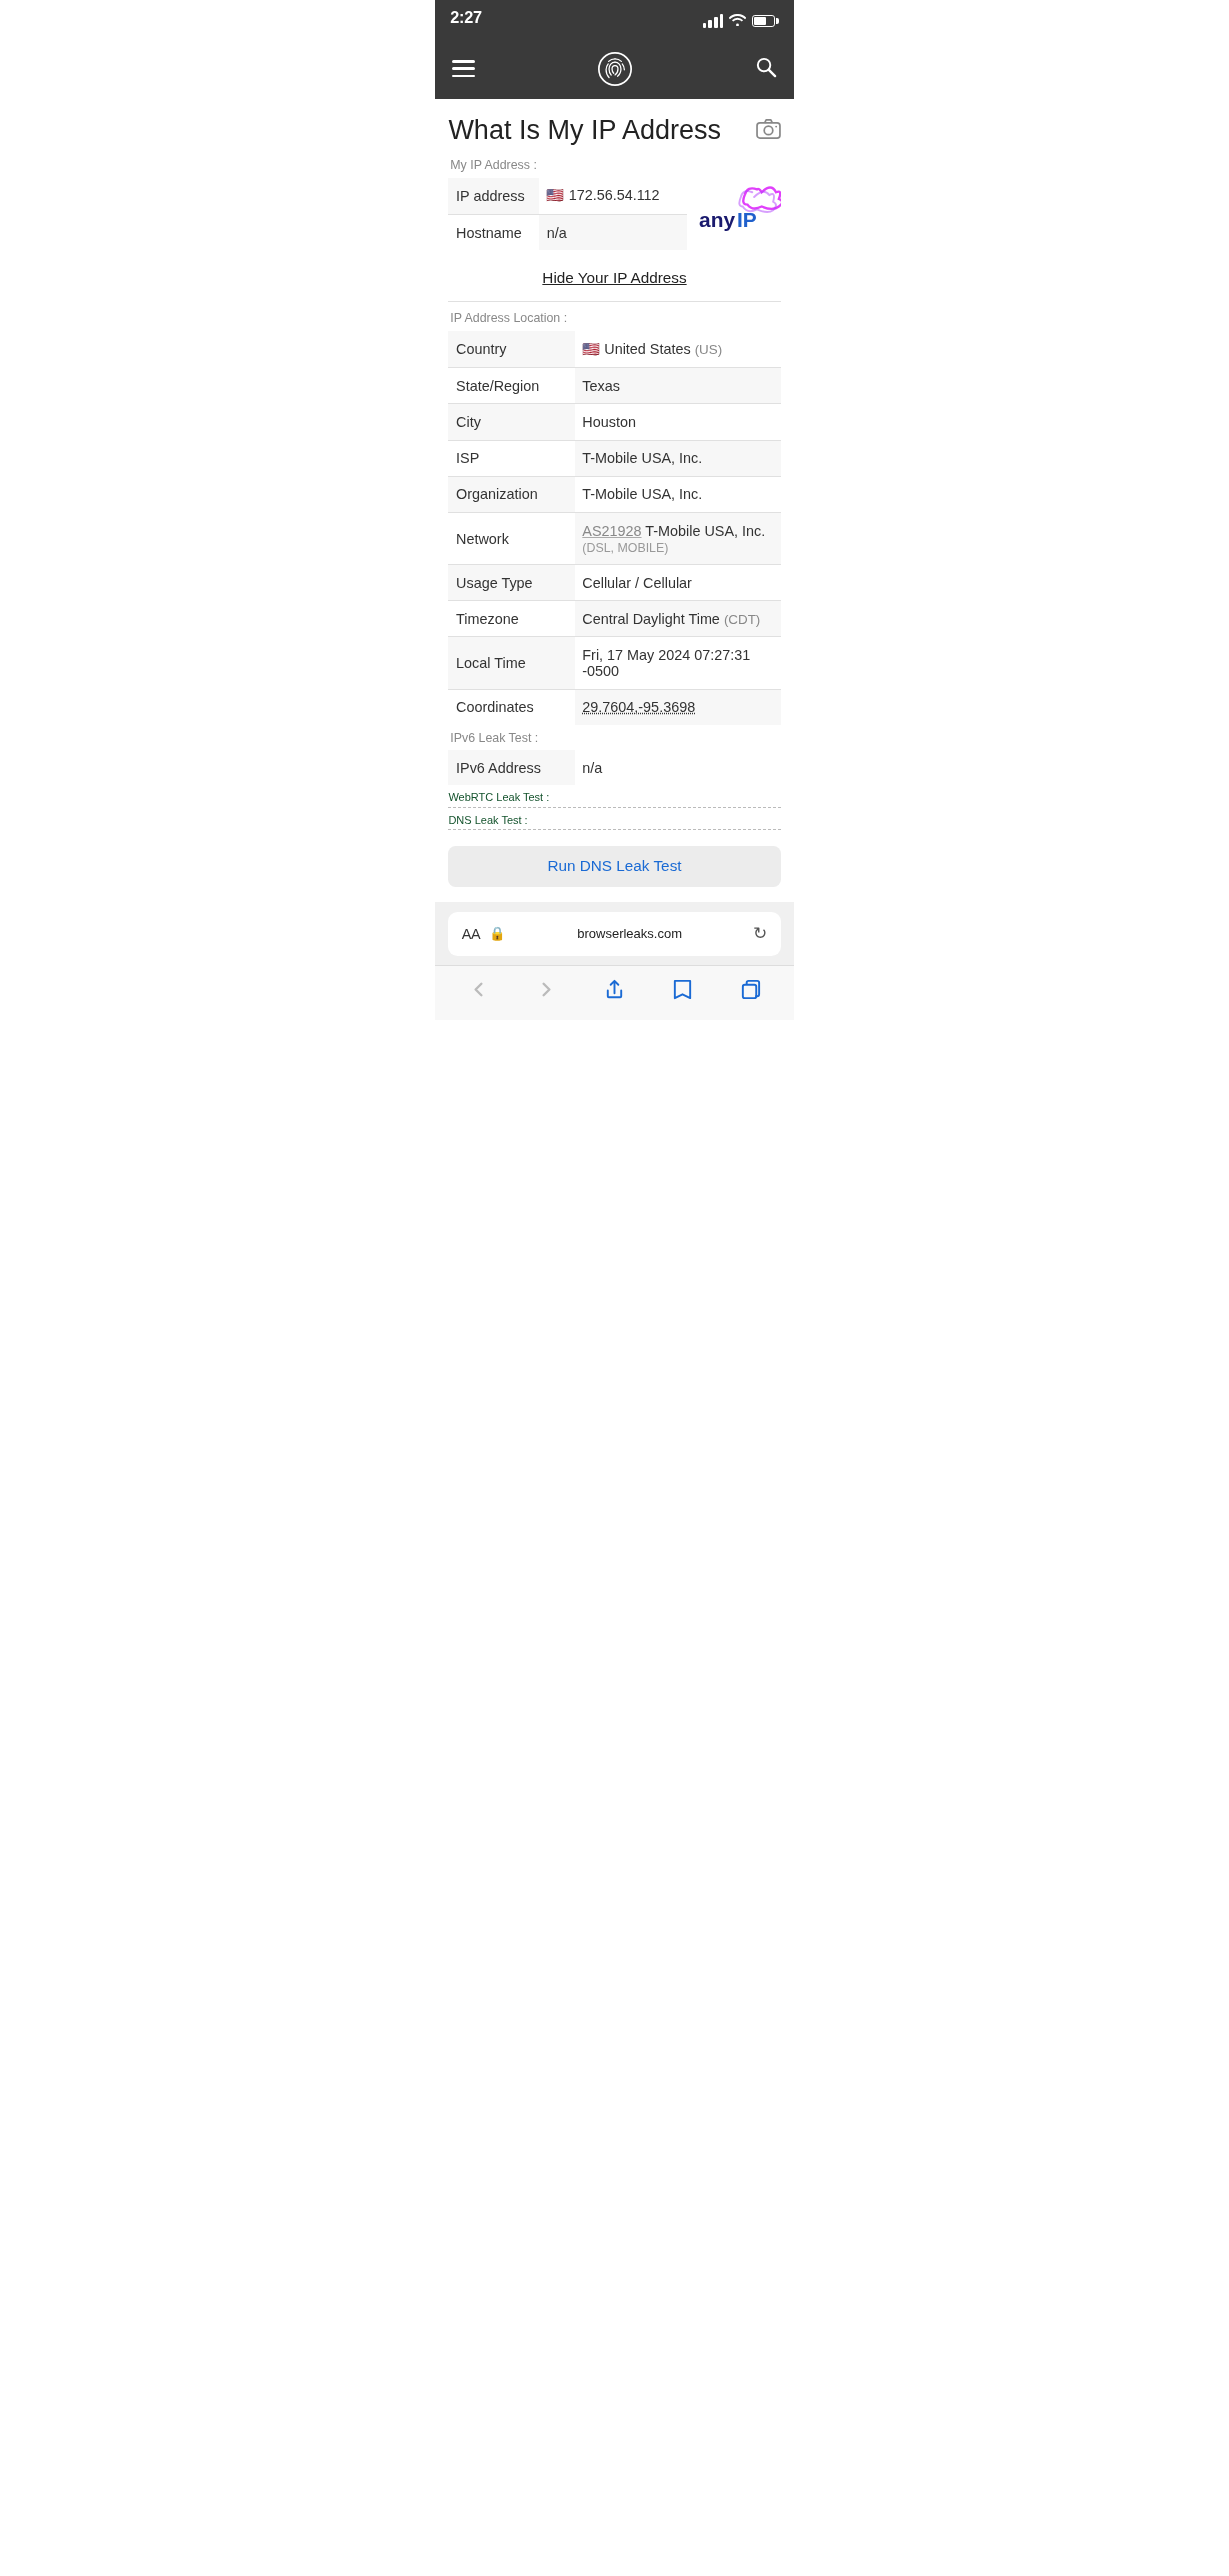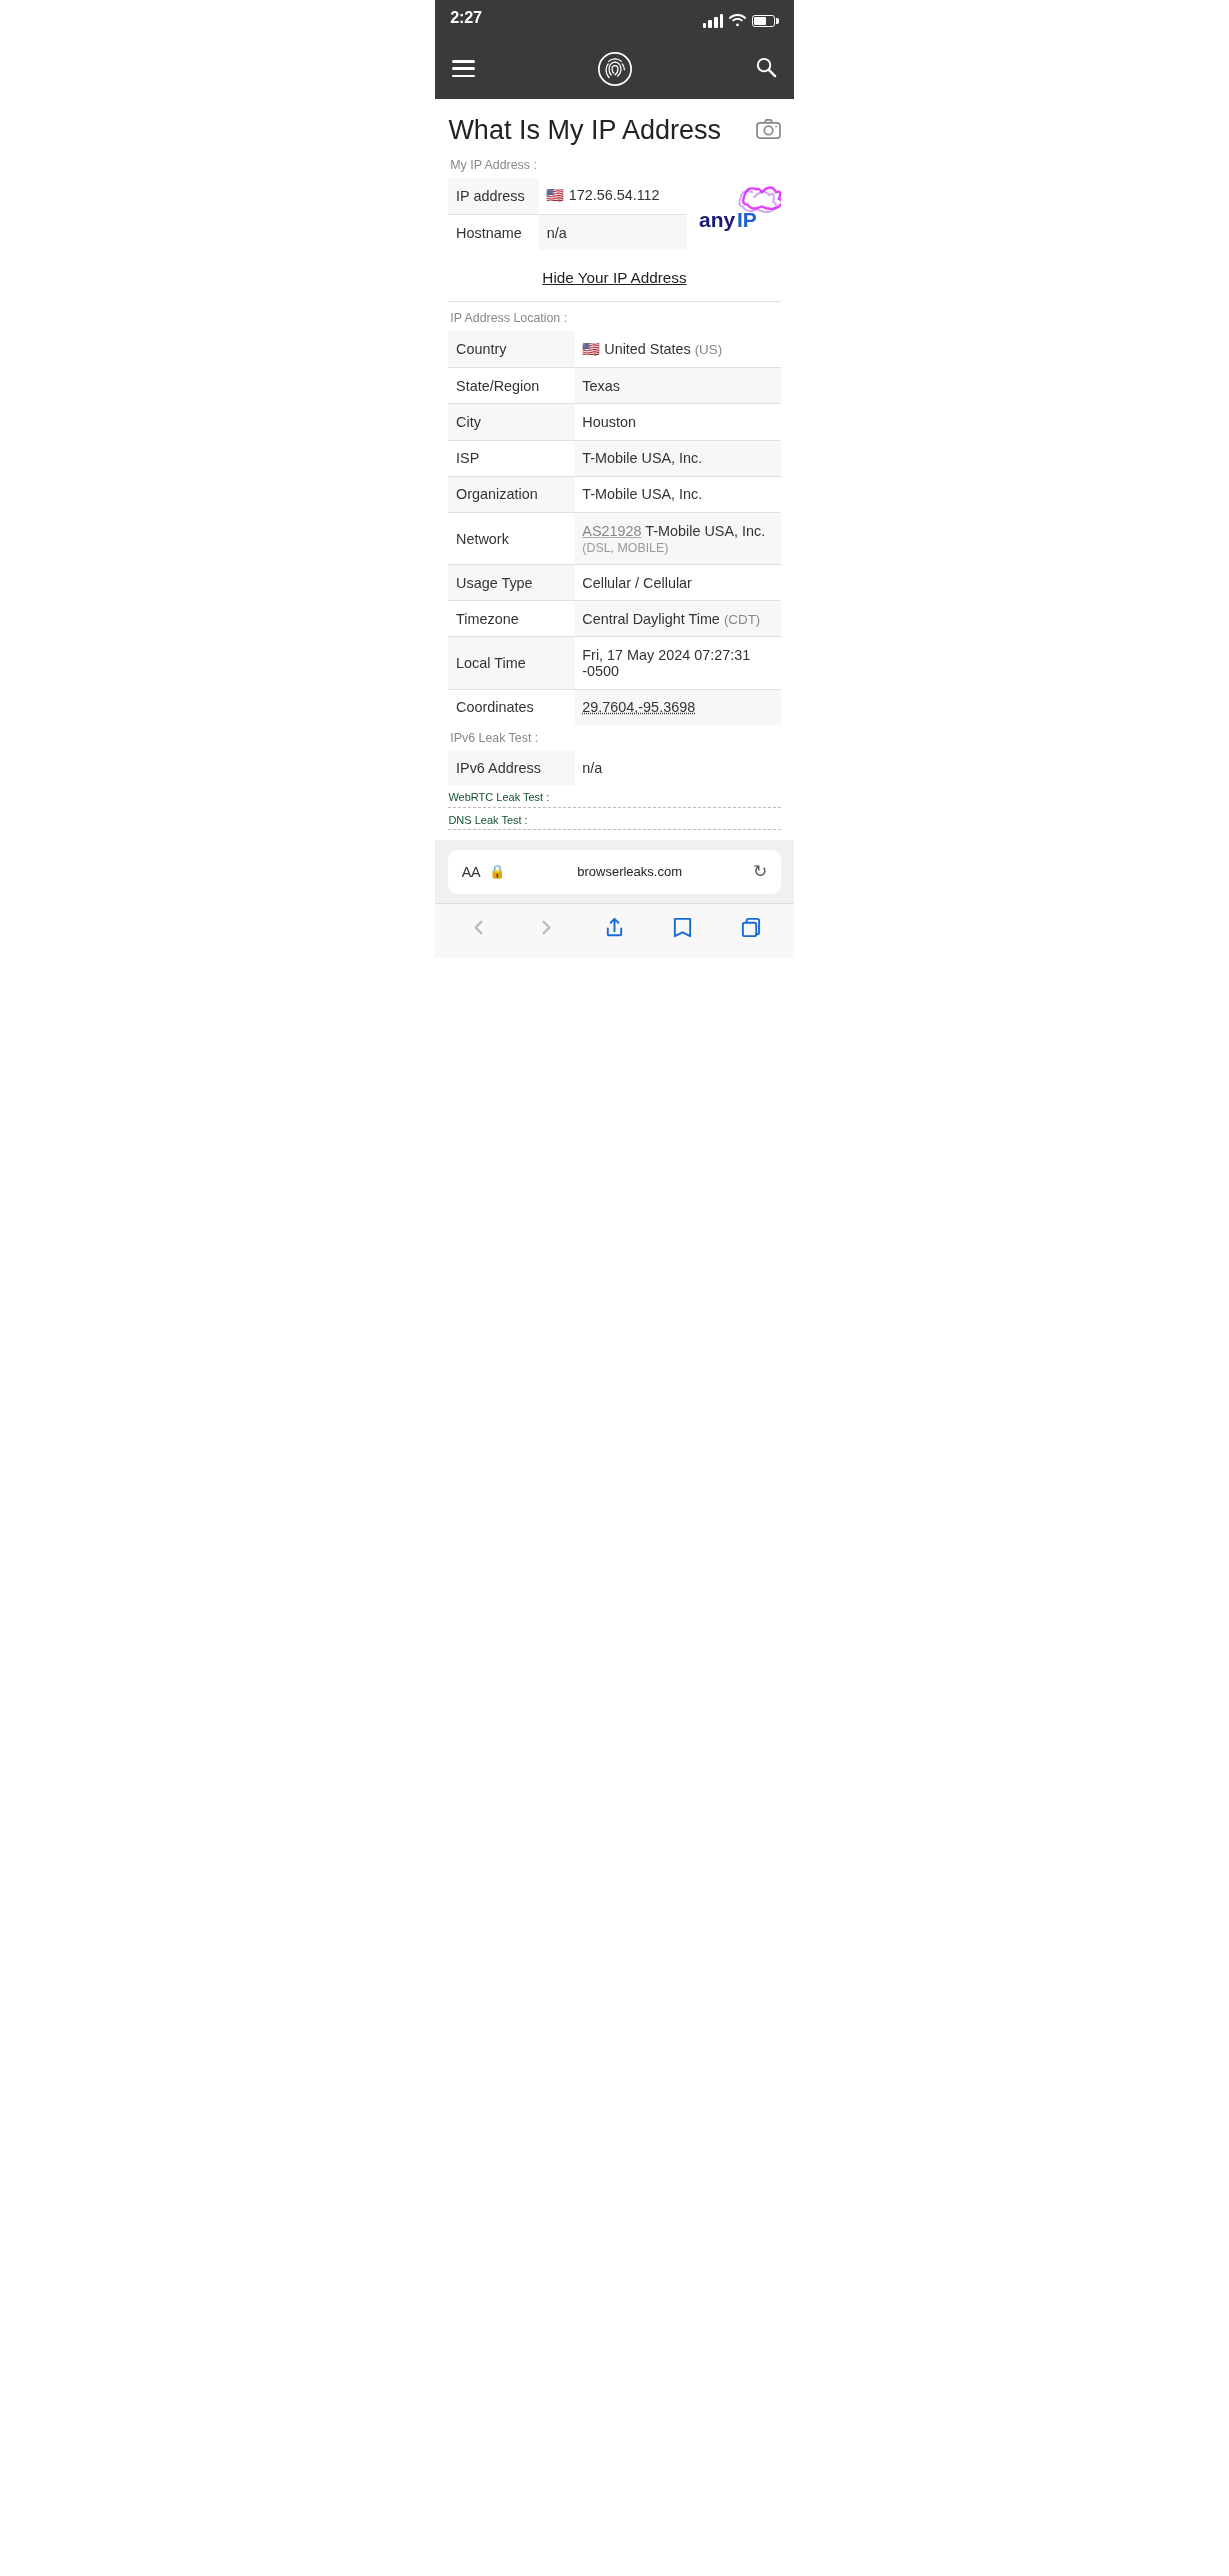--- a/index.html
+++ b/index.html
@@ -469,20 +469,23 @@
     </tbody>
       </table>
   </div>
 
   <div class="section-wrap">
     <div class="section-label-dashed">WebRTC Leak Test :</div>
   </div>
 
   <div class="section-wrap">
     <div class="section-label-dashed">DNS Leak Test :</div>
+    <div class="dns-button-wrap">
+      <button class="dns-button">Run DNS Leak Test</button>
+    </div>
   </div>
 
 </div>
 
 <div class="address-bar-wrap">
   <div class="address-bar">
     <span class="aa-text">AA</span>
     <span class="lock-icon">🔒</span>
     <span class="url-text">browserleaks.com</span>
     <span class="reload-icon">↻</span>

